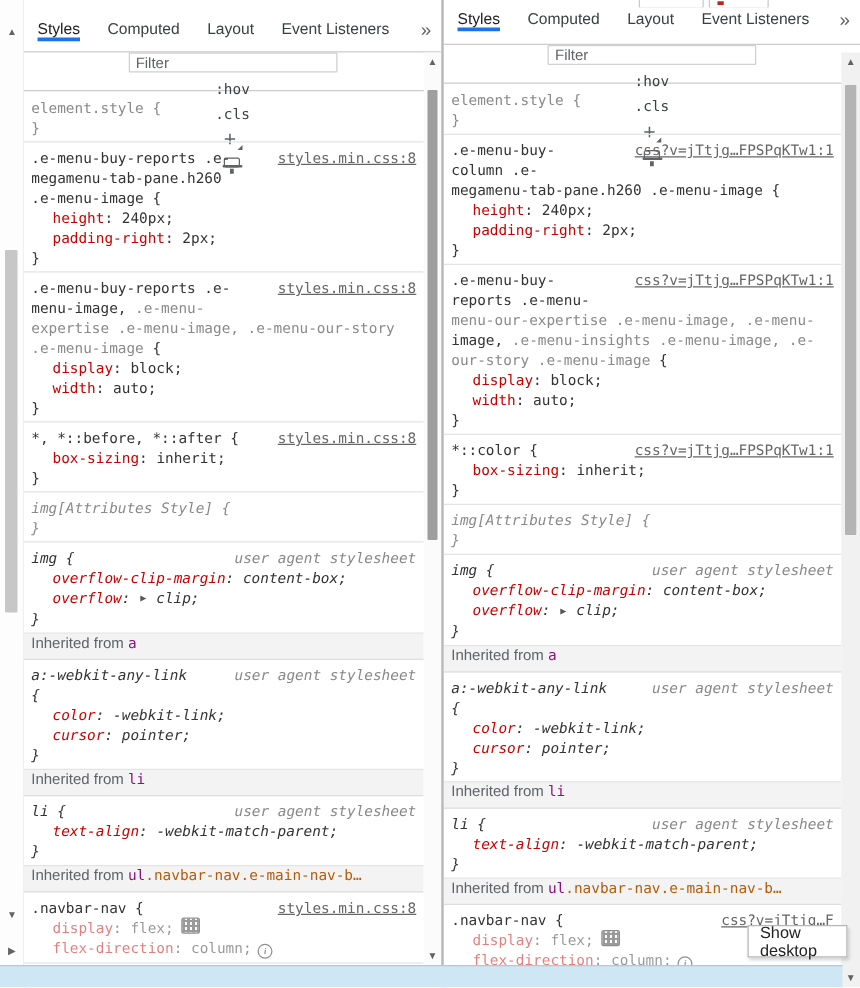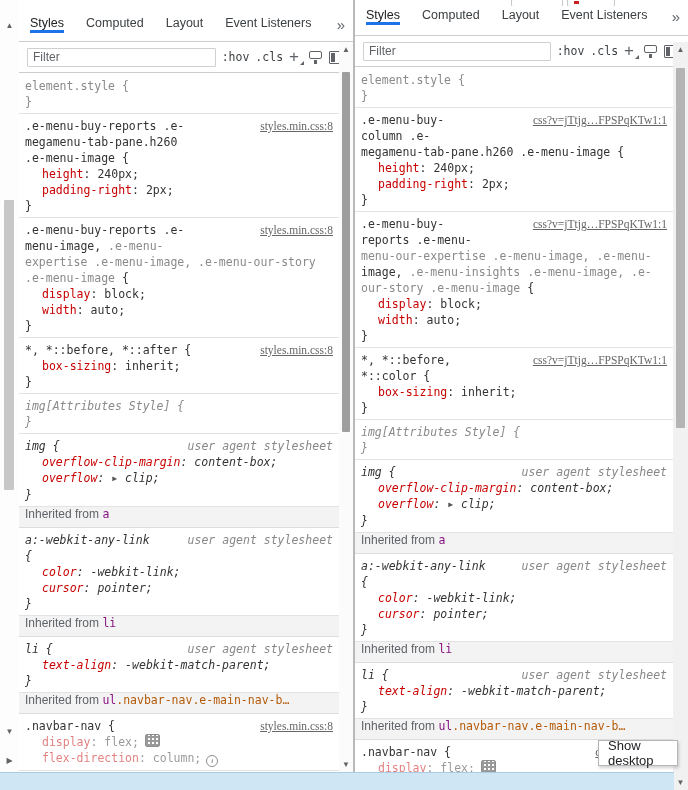--- a/index.html
+++ b/index.html
@@ -36,21 +36,21 @@
   .tab-bar{position:absolute;left:0;right:0;display:flex;align-items:flex-start;
            border-bottom:1px solid #ccc;padding-left:11px;box-sizing:border-box;}
   .pl .tab-bar{top:14px;height:28px;}
   .pr .tab-bar{top:6px;height:30px;}
   .tab{font:12.5px "Liberation Sans",sans-serif;color:#3c4043;display:flex;align-items:center;
        margin-right:22px;border-bottom:3px solid transparent;padding-top:2px;cursor:default;white-space:nowrap;}
   .tab.active{color:#202124;border-bottom-color:#1a73e8;}
   .tab.more{margin-left:auto;margin-right:8px;font-size:15px;color:#5f6368;border-bottom:none;}
   
   .filter-row{position:absolute;left:0;right:0;height:31px;display:flex;align-items:center;
-              gap:6px;padding:0 8px;border-bottom:1px solid #ccc;box-sizing:border-box;}
+              gap:6px;padding:0 8px;border-bottom:1px solid #ccc;box-sizing:border-box;flex-direction:column;}
   .pl .filter-row{top:42px;}
   .pr .filter-row{top:36px;}
   .filter-input{flex:1;min-width:0;height:19px;border:1px solid #d0d0d0;border-radius:1px;
               font:12px "Liberation Sans",sans-serif;padding:0 5px;color:#333;background:#fff;box-sizing:border-box;}
   .filter-input::placeholder{color:#5f6368;}
   .ftxt{font:11.5px "DejaVu Sans Mono",monospace;color:#3c4043;cursor:default;white-space:nowrap;}
   .plus{position:relative;font:17px/16px "Liberation Sans",sans-serif;color:#5f6368;padding-right:4px;cursor:default;}
   .plus::after{content:"";position:absolute;right:-1px;bottom:0;border-left:4px solid transparent;
               border-bottom:4px solid #5f6368;}
   .brush{position:relative;width:14px;height:13px;display:inline-block;}
@@ -58,21 +58,21 @@
   .brush-stem{position:absolute;left:5px;top:9px;width:3px;height:4px;background:#5f6368;}
   .sbtoggle{position:relative;width:14px;height:11px;border:1.5px solid #5f6368;border-radius:1px;display:inline-block;}
   .sb-bar{position:absolute;left:1px;top:1px;bottom:1px;width:4px;background:#5f6368;}
   
   .rules{position:absolute;left:0;bottom:0;overflow:hidden;}
   .pl .rules{top:74px;right:14px;}
   .pr .rules{top:68px;right:15px;}
   .rule{position:relative;padding:4px 6px 3px 6px;border-bottom:1px solid #e3e3e3;
         font:11.5px/16px "DejaVu Sans Mono",monospace;color:#333;}
   .rule.italic,.rule.italic .tok{font-style:italic;}
-  .src-link{float:right;color:#666;text-decoration:underline;margin-left:8px;font-style:normal;cursor:pointer;font-family:Liberation Serif, serif;}
+  .src-link{float:right;color:#666;text-decoration:underline;margin-left:8px;font-style:normal;cursor:pointer;}
   .ua-note{float:right;color:#888;font-style:italic;margin-left:8px;}
   .line{white-space:pre;}
   .line.ind{padding-left:17px;}
   .tok.sel{color:#333;}
   .tok.dim{color:#8a8a8a;}
   .tok.prop{color:#c80000;}
   .tok.val{color:#333;}
   .tok.fade{opacity:.5;}
   .tok.arrow{color:#555;font-size:8px;vertical-align:1px;font-style:normal;margin:0 1px;}
   .flex-badge{display:inline-block;width:13px;height:11px;margin-left:6px;vertical-align:-1px;
@@ -257,21 +257,20 @@
           <div class="line"><span class="tok sel">reports .e-menu-</span></div>
           <div class="line"><span class="tok dim">menu-our-expertise .e-menu-image, .e-menu-</span></div>
           <div class="line"><span class="tok sel">image,</span><span class="tok dim"> .e-menu-insights .e-menu-image, .e-</span></div>
           <div class="line"><span class="tok dim">our-story .e-menu-image </span><span class="tok sel">{</span></div>
           <div class="line ind"><span class="tok prop">display</span><span class="tok val">: </span><span class="tok val">block;</span></div>
           <div class="line ind"><span class="tok prop">width</span><span class="tok val">: </span><span class="tok val">auto;</span></div>
           <div class="line"><span class="tok sel">}</span></div>
         </div>
         <div class="rule">
           <span class="src-link">css?v=jTtjg…FPSPqKTw1:1</span>
-          <div class="line"><span class="tok sel">*, *::before,</span></div>
           <div class="line"><span class="tok sel">*::color </span><span class="tok sel">{</span></div>
           <div class="line ind"><span class="tok prop">box-sizing</span><span class="tok val">: </span><span class="tok val">inherit;</span></div>
           <div class="line"><span class="tok sel">}</span></div>
         </div>
         <div class="rule italic">
           <div class="line"><span class="tok dim">img[Attributes Style] {</span></div>
           <div class="line"><span class="tok dim">}</span></div>
         </div>
         <div class="rule italic">
           <span class="ua-note">user agent stylesheet</span>

